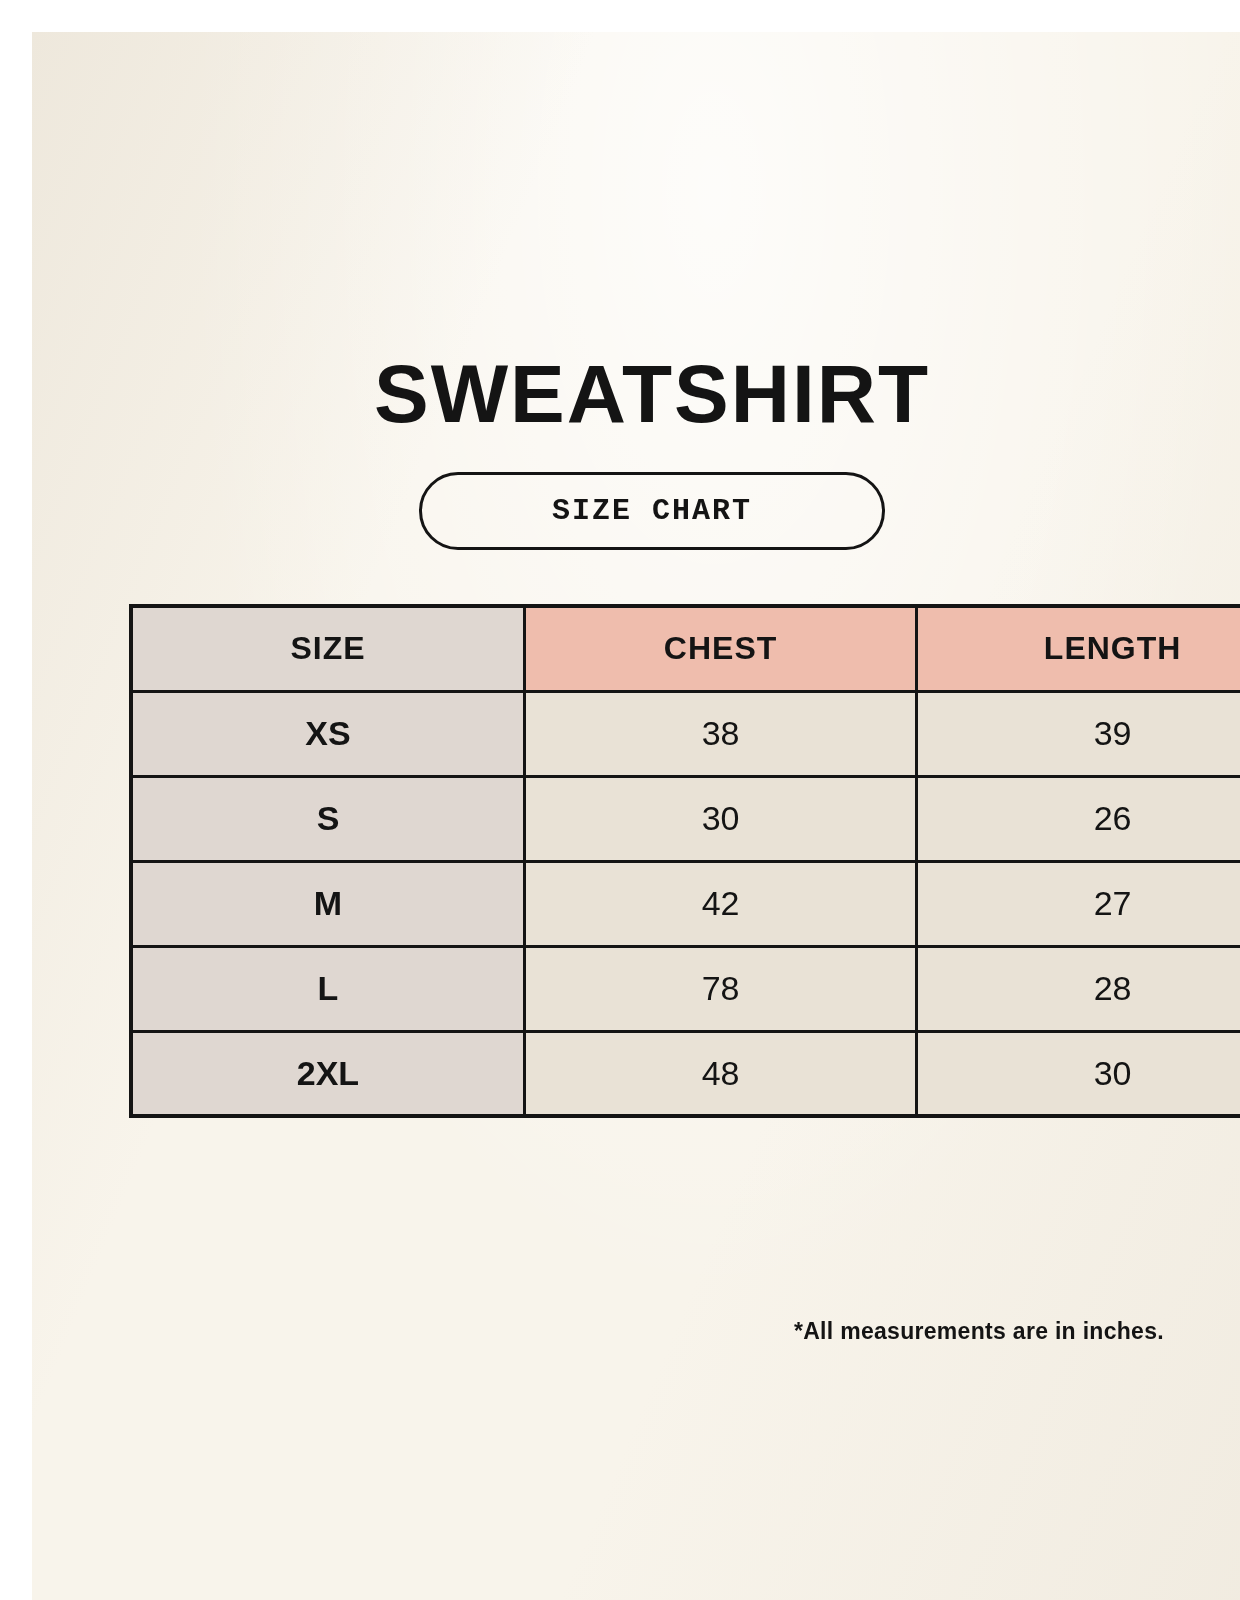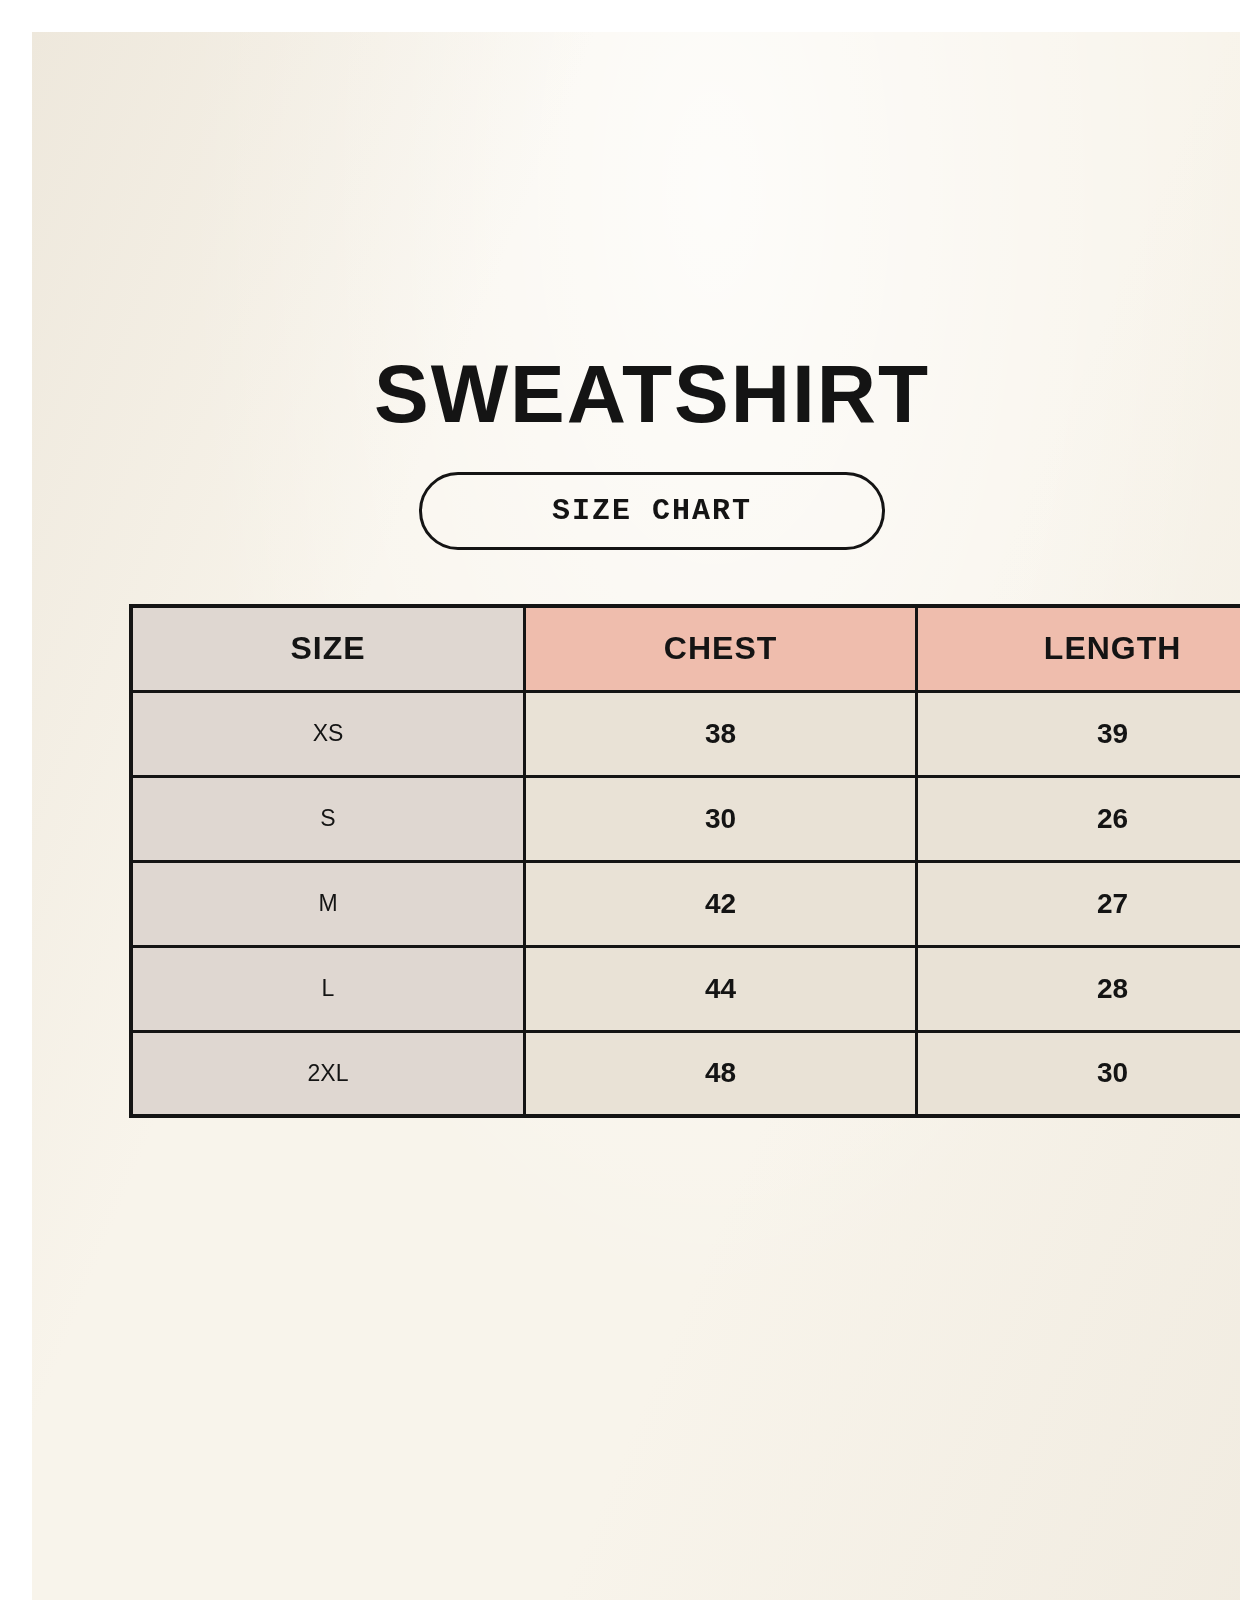--- a/index.html
+++ b/index.html
@@ -69,27 +69,27 @@
   }
   .size-table th {
     font-size: 32px;
     font-weight: bold;
     letter-spacing: 1px;
   }
   .size-table th.col-size  { background: #dfd7d1; }
   .size-table th.col-meas  { background: #efbdad; }
   .size-table td.size-cell {
     background: #dfd7d1;
-    font-size: 23px;
-    font-weight: normal;
+    font-size: 34px;
+    font-weight: bold;
   }
   .size-table td.value-cell {
     background: #e9e2d6;
-    font-size: 28px;
-    font-weight: bold;
+    font-size: 34px;
+    font-weight: normal;
   }
 
   .footnote {
     position: absolute;
     top: 1270px;
     left: 97px;
     width: 1051px;
     text-align: right;
     font-size: 23px;
     font-weight: bold;
@@ -131,25 +131,26 @@
         <td class="value-cell">30</td>
         <td class="value-cell">26</td>
       </tr>
       <tr>
         <td class="size-cell">M</td>
         <td class="value-cell">42</td>
         <td class="value-cell">27</td>
       </tr>
       <tr>
         <td class="size-cell">L</td>
-        <td class="value-cell">44</td>
+        <td class="value-cell">78</td>
         <td class="value-cell">28</td>
       </tr>
       <tr>
         <td class="size-cell">2XL</td>
         <td class="value-cell">48</td>
         <td class="value-cell">30</td>
       </tr>
     </tbody>
   </table>
 
+  <div class="footnote">*All measurements are in inches.</div>
 
 </div>
 
 </body></html>

